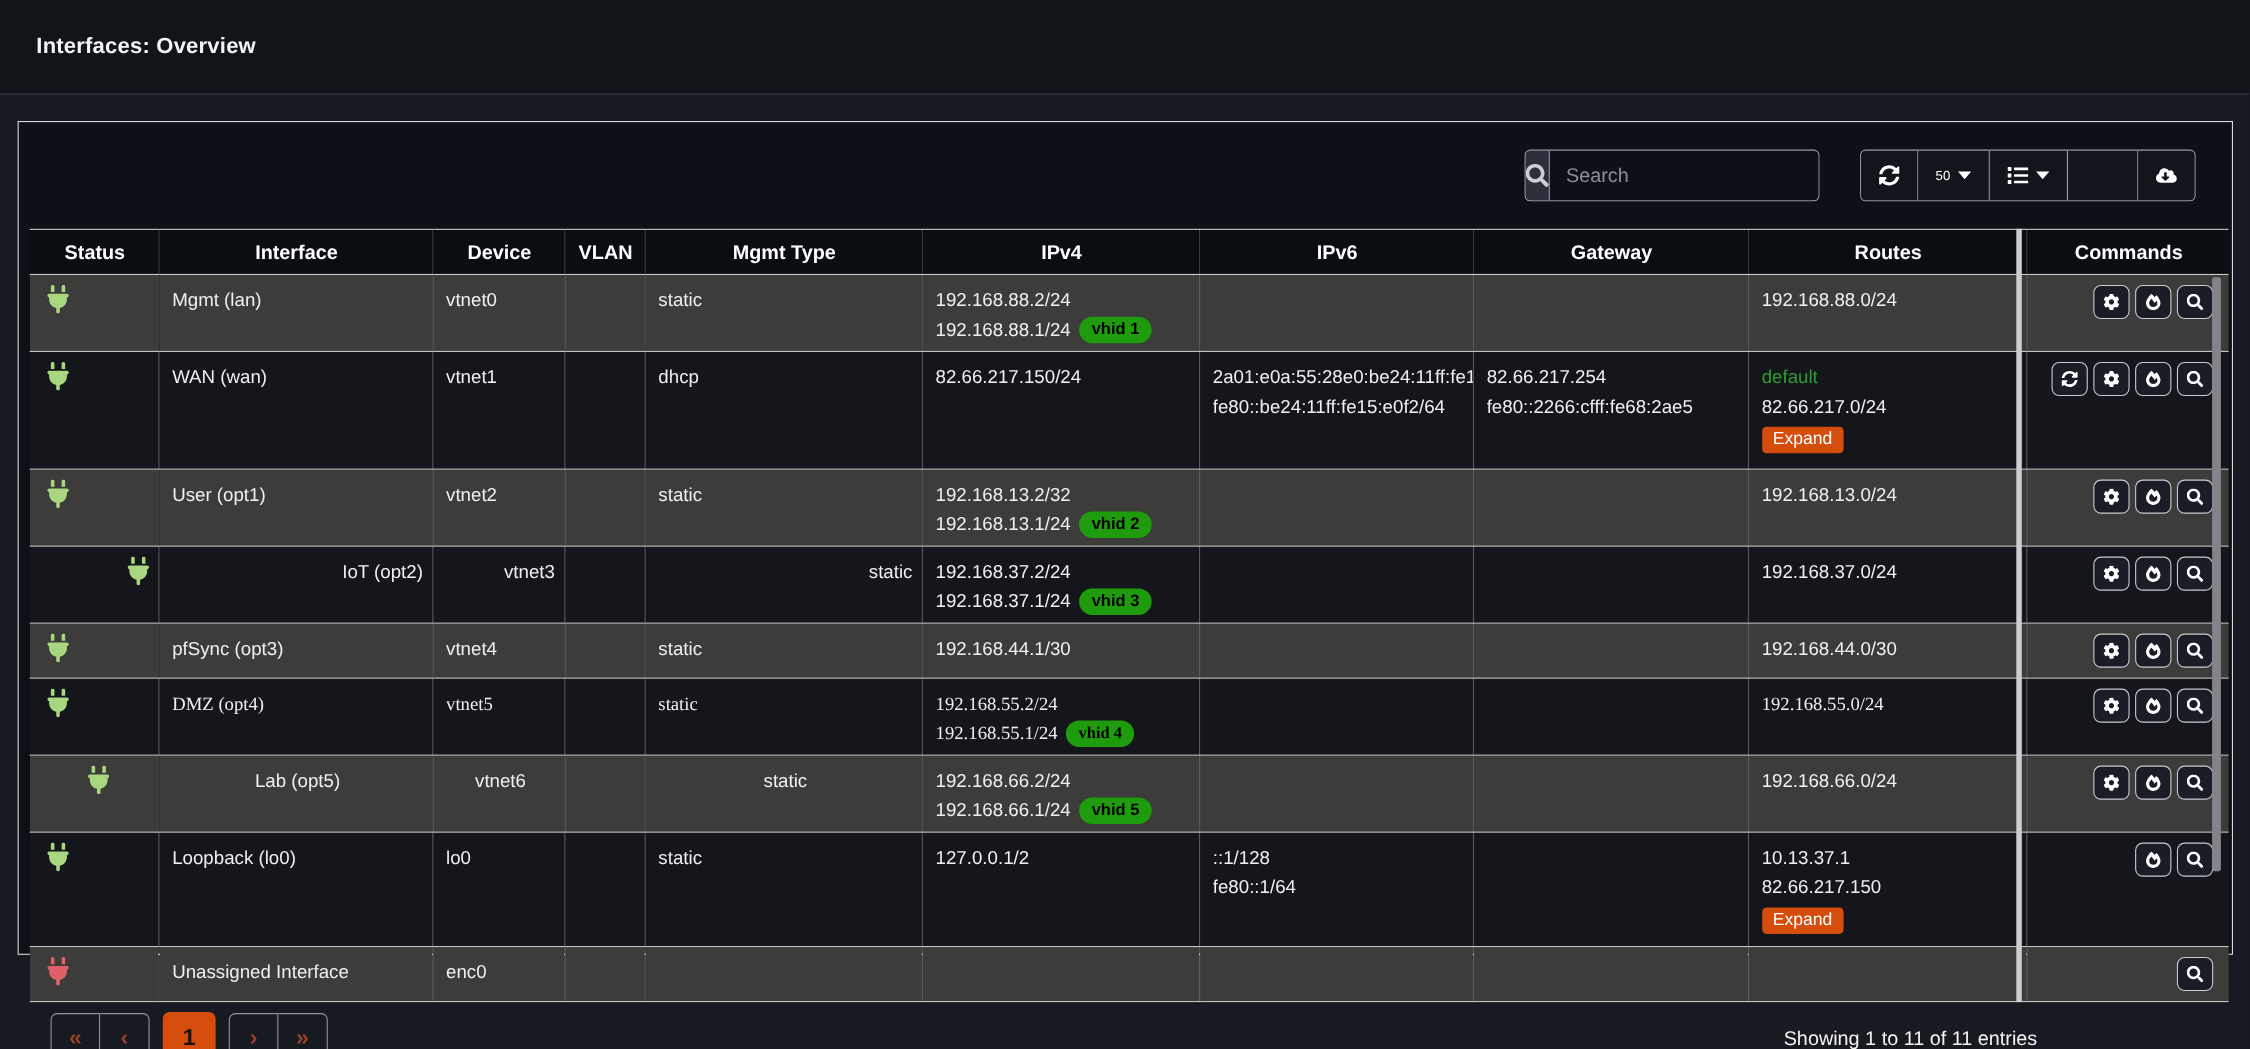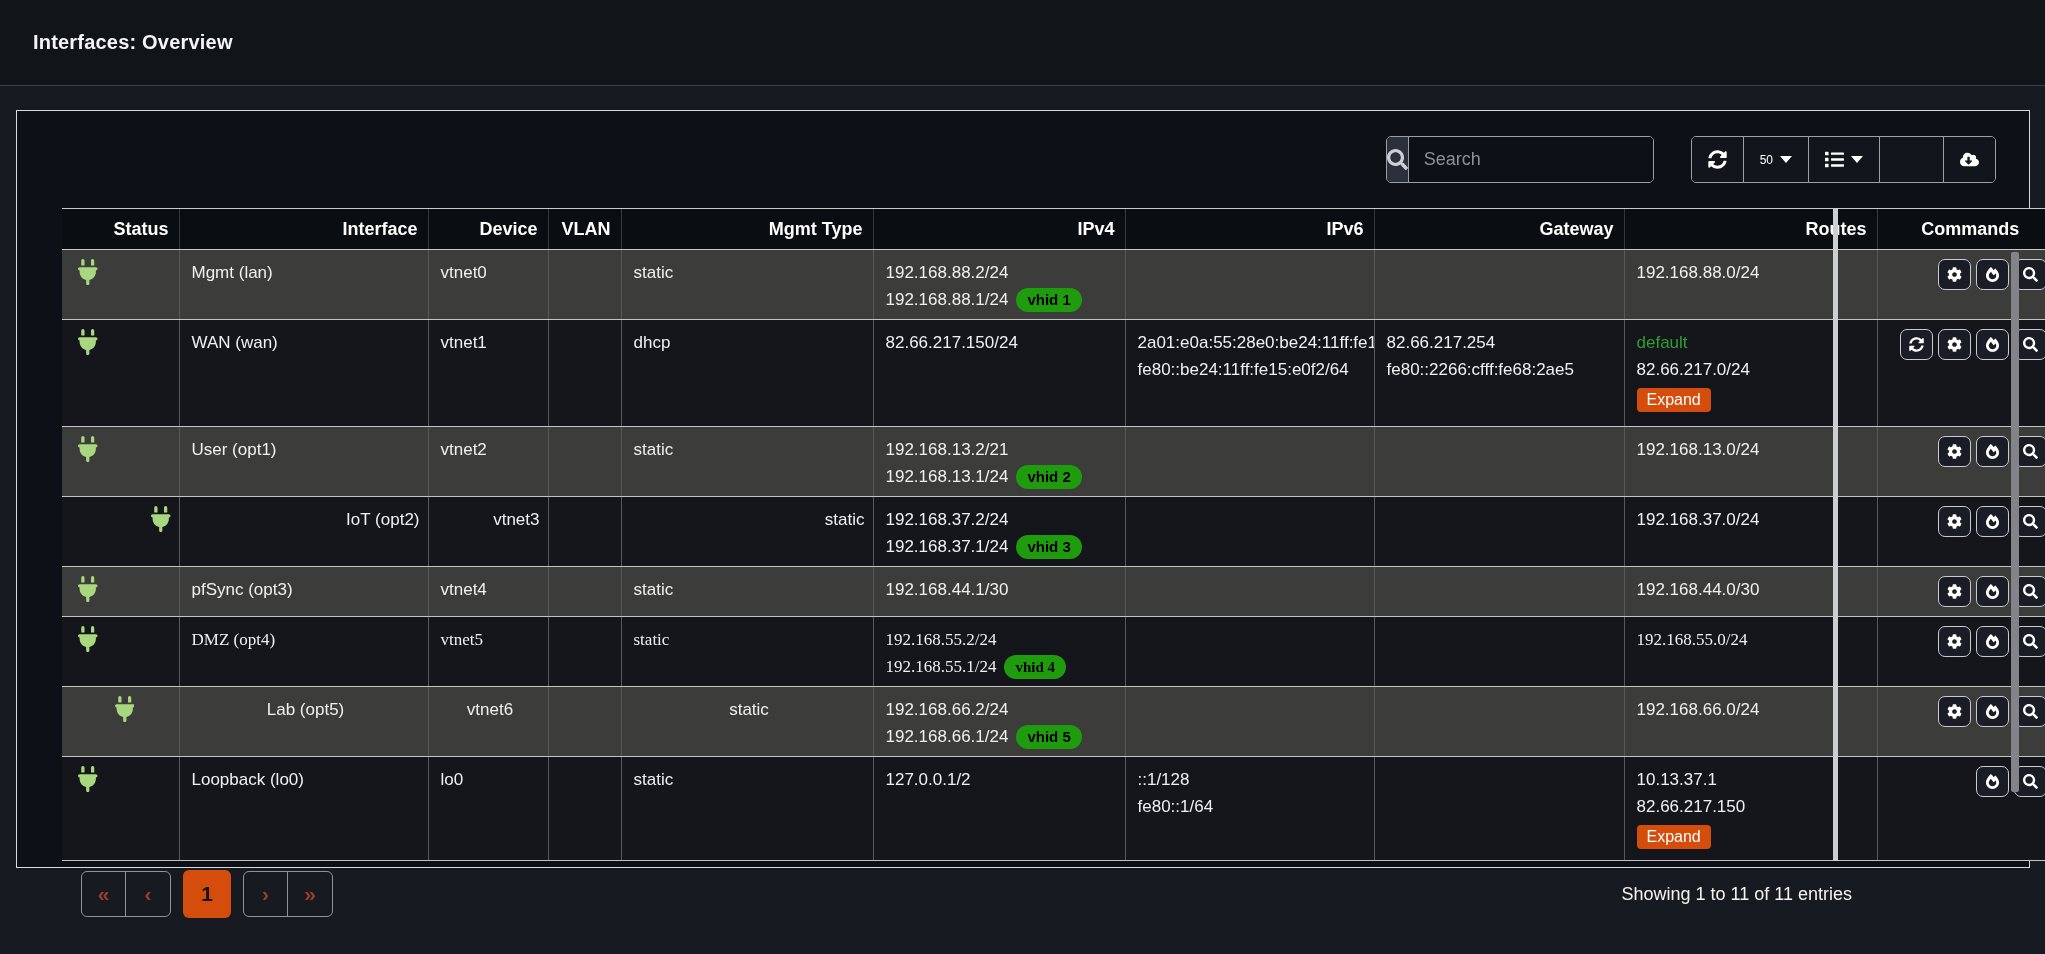--- a/index.html
+++ b/index.html
@@ -20,21 +20,21 @@
   }
   
   .top-header{
     height:86px;background:#111419;border-bottom:1px solid #3c404c;
     display:flex;align-items:center;padding-left:33px;
   }
   .top-header h1{font-size:20px;font-weight:bold;color:#f4f4f8;letter-spacing:.2px}
   
   .panel{
     position:absolute;left:16px;top:110px;width:2014px;height:758px;
-    background:#0d1016;border:1px solid #d9dadc;padding-left:35px;
+    background:#0d1016;border:1px solid #d9dadc;
   }
   
   .toolbar{
     height:97px;display:flex;justify-content:flex-end;align-items:center;
     padding:0 33px 0 0;gap:37px;
   }
   .search-group{
     display:flex;height:47px;width:268px;border:1px solid #9ba0a8;border-radius:5px;overflow:hidden;
   }
   .search-btn{
@@ -56,21 +56,21 @@
     font-size:12px;font-family:inherit;padding:0 16px;cursor:pointer;
   }
   .btn-group .tb-btn:last-child{border-right:none}
   .tb-btn svg{width:19px;height:19px;fill:#fff}
   .tb-btn.blank{min-width:64px}
   .caret{width:0;height:0;border-left:6px solid transparent;border-right:6px solid transparent;border-top:7px solid #fff;display:inline-block}
   
   .table-wrap{position:relative;margin:0 8px 0 10px}
   table{width:100%;border-collapse:collapse;table-layout:fixed}
   thead th{
-    background:#0a0d12;color:#fff;font-size:18px;font-weight:bold;text-align:right;
+    background:#0a0d12;color:#fff;font-size:18px;font-weight:bold;text-align:center;
     height:41px;padding:0 10px 0 12px;
     border-right:1px solid rgba(255,255,255,.18);
     border-bottom:1px solid #c9c9c9;border-top:1px solid #c9c9c9;
   }
   thead th:last-child{text-align:center;border-right:none}
   tbody td{
     vertical-align:top;padding:9px 8px 6px 12px;font-size:17px;line-height:27px;
     border-right:1px solid rgba(255,255,255,.30);
     border-bottom:1px solid #c3c3c3;
     overflow:hidden;white-space:nowrap;
@@ -275,21 +275,21 @@
           <tr style="height: 65px;">
             <td class="c-status"><svg class="plug up" viewBox="0 0 384 512">
                 <path d="M96 0C78.3 0 64 14.3 64 32v96h64V32c0-17.7-14.3-32-32-32zM288 0c-17.7 0-32 14.3-32 32v96h64V32c0-17.7-14.3-32-32-32zM32 160c-17.7 0-32 14.3-32 32s14.3 32 32 32v32c0 77.4 55 142 128 156.8V480c0 17.7 14.3 32 32 32s32-14.3 32-32v-67.2C297 398 352 333.4 352 256v-32c17.7 0 32-14.3 32-32s-14.3-32-32-32H32z"></path>
               </svg></td>
             <td>User (opt1)</td>
             <td>vtnet2</td>
             <td></td>
             <td>static</td>
             <td>
               <div class="line">
-                <span>192.168.13.2/21</span>
+                <span>192.168.13.2/32</span>
               </div>
               <div class="line">
                 <span>192.168.13.1/24</span>
                 <span class="badge">vhid 2</span>
               </div>
             </td>
             <td></td>
             <td></td>
             <td>
               <div class="line">192.168.13.0/24</div>
@@ -469,20 +469,38 @@
                 <span>fe80::1/64</span>
               </div>
             </td>
             <td></td>
             <td><div class="line">10.13.37.1</div><div class="line">82.66.217.150</div><button class="expand-btn">Expand</button></td>
             <td class="c-commands"><button class="cmd-btn">
                 <svg class="" viewBox="0 0 448 512" xmlns="http://www.w3.org/2000/svg">
                   <path d="M323.56 51.2c-20.8 19.3-39.58 39.59-56.22 59.97C240.08 73.62 206.28 35.53 168 0 69.74 91.17 0 209.96 0 281.6 0 408.85 100.29 512 224 512s224-103.15 224-230.4c0-53.27-51.98-163.14-124.44-230.4zm-19.47 340.54C282.43 407.1 255.72 416 226.86 416 154.71 416 96 368.26 96 290.75c0-38.61 24.31-72.63 72.79-130.75 6.93 7.98 98.83 125.34 98.83 125.34l58.63-66.88c4.14 6.85 7.91 13.55 11.27 19.97 27.35 52.19 15.81 118.97-33.43 153.31z"></path>
                 </svg>
               </button><button class="cmd-btn">
+                <svg class="" viewBox="0 0 512 512" xmlns="http://www.w3.org/2000/svg">
+                  <path d="M505 442.7L405.3 343c-4.5-4.5-10.6-7-17-7H372c27.6-35.3 44-79.7 44-128C416 93.1 322.9 0 208 0S0 93.1 0 208s93.1 208 208 208c48.3 0 92.7-16.4 128-44v16.3c0 6.4 2.5 12.5 7 17l99.7 99.7c9.4 9.4 24.6 9.4 33.9 0l28.3-28.3c9.4-9.3 9.4-24.5.1-33.9zM208 336c-70.7 0-128-57.2-128-128 0-70.7 57.2-128 128-128 70.7 0 128 57.2 128 128 0 70.7-57.2 128-128 128z"></path>
+                </svg>
+              </button></td>
+          </tr>
+          <tr style="height: 45px;">
+            <td class="c-status"><svg class="plug down" viewBox="0 0 384 512">
+                <path d="M96 0C78.3 0 64 14.3 64 32v96h64V32c0-17.7-14.3-32-32-32zM288 0c-17.7 0-32 14.3-32 32v96h64V32c0-17.7-14.3-32-32-32zM32 160c-17.7 0-32 14.3-32 32s14.3 32 32 32v32c0 77.4 55 142 128 156.8V480c0 17.7 14.3 32 32 32s32-14.3 32-32v-67.2C297 398 352 333.4 352 256v-32c17.7 0 32-14.3 32-32s-14.3-32-32-32H32z"></path>
+              </svg></td>
+            <td>Unassigned Interface</td>
+            <td>enc0</td>
+            <td></td>
+            <td></td>
+            <td></td>
+            <td></td>
+            <td></td>
+            <td></td>
+            <td class="c-commands"><button class="cmd-btn">
                 <svg class="" viewBox="0 0 512 512" xmlns="http://www.w3.org/2000/svg">
                   <path d="M505 442.7L405.3 343c-4.5-4.5-10.6-7-17-7H372c27.6-35.3 44-79.7 44-128C416 93.1 322.9 0 208 0S0 93.1 0 208s93.1 208 208 208c48.3 0 92.7-16.4 128-44v16.3c0 6.4 2.5 12.5 7 17l99.7 99.7c9.4 9.4 24.6 9.4 33.9 0l28.3-28.3c9.4-9.3 9.4-24.5.1-33.9zM208 336c-70.7 0-128-57.2-128-128 0-70.7 57.2-128 128-128 70.7 0 128 57.2 128 128 0 70.7-57.2 128-128 128z"></path>
                 </svg>
               </button></td>
           </tr>
         </tbody>
     </table>
     <div class="scroll-line"></div>
     <div class="scroll-thumb"></div>
   </div>

